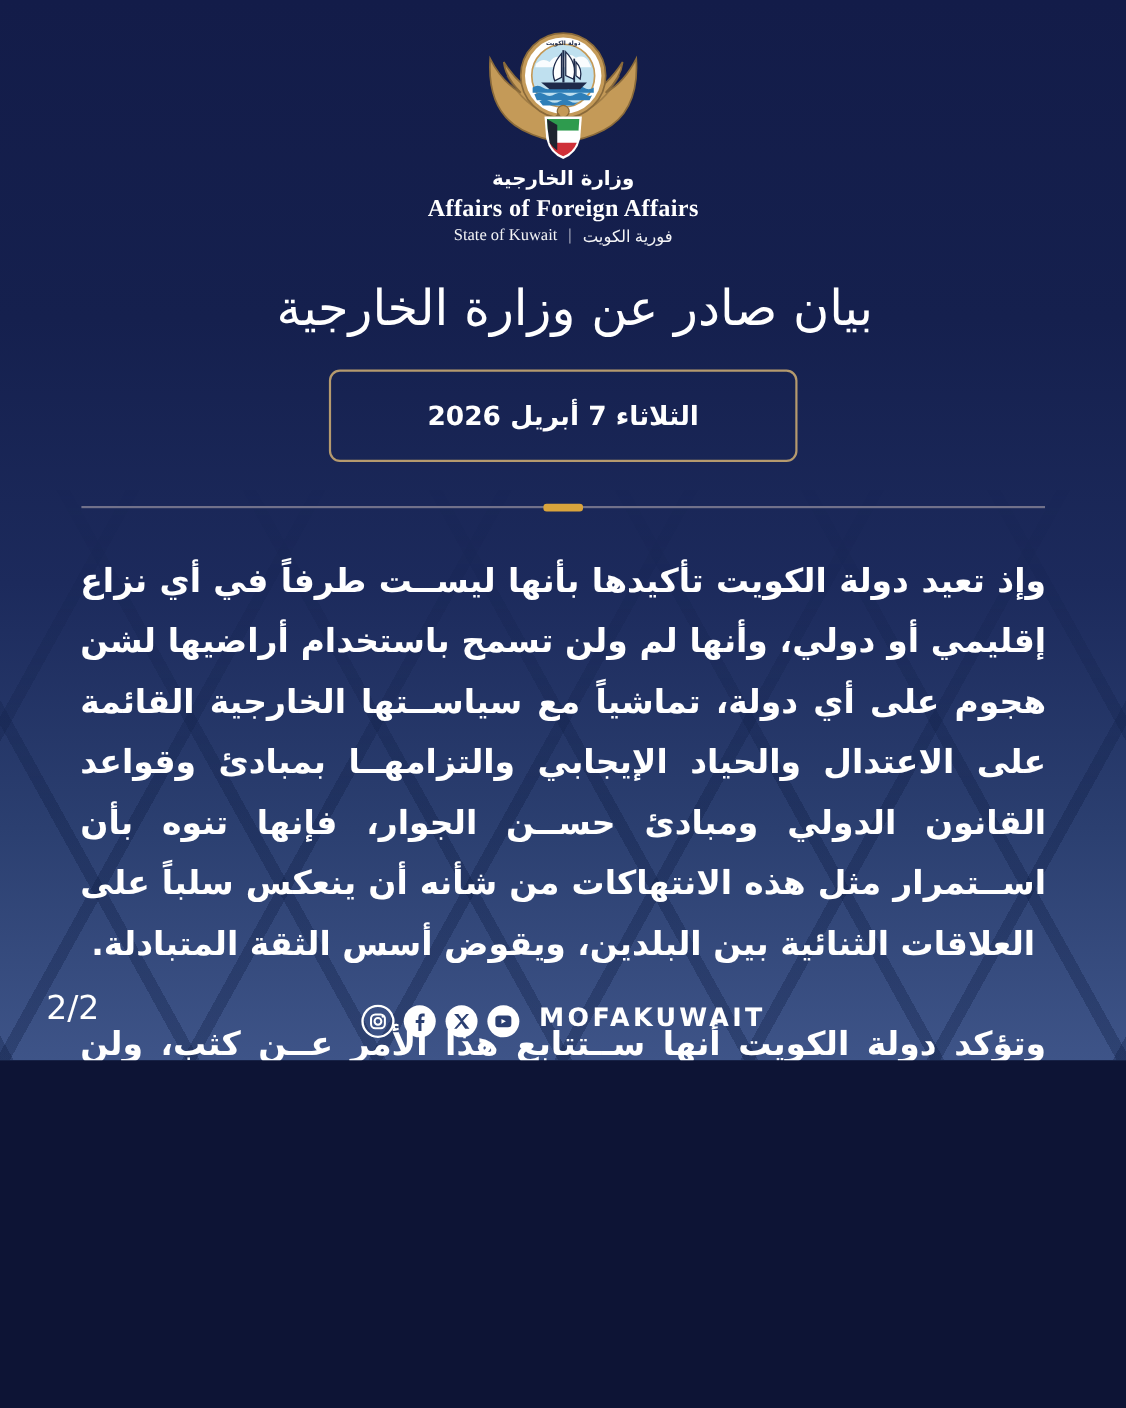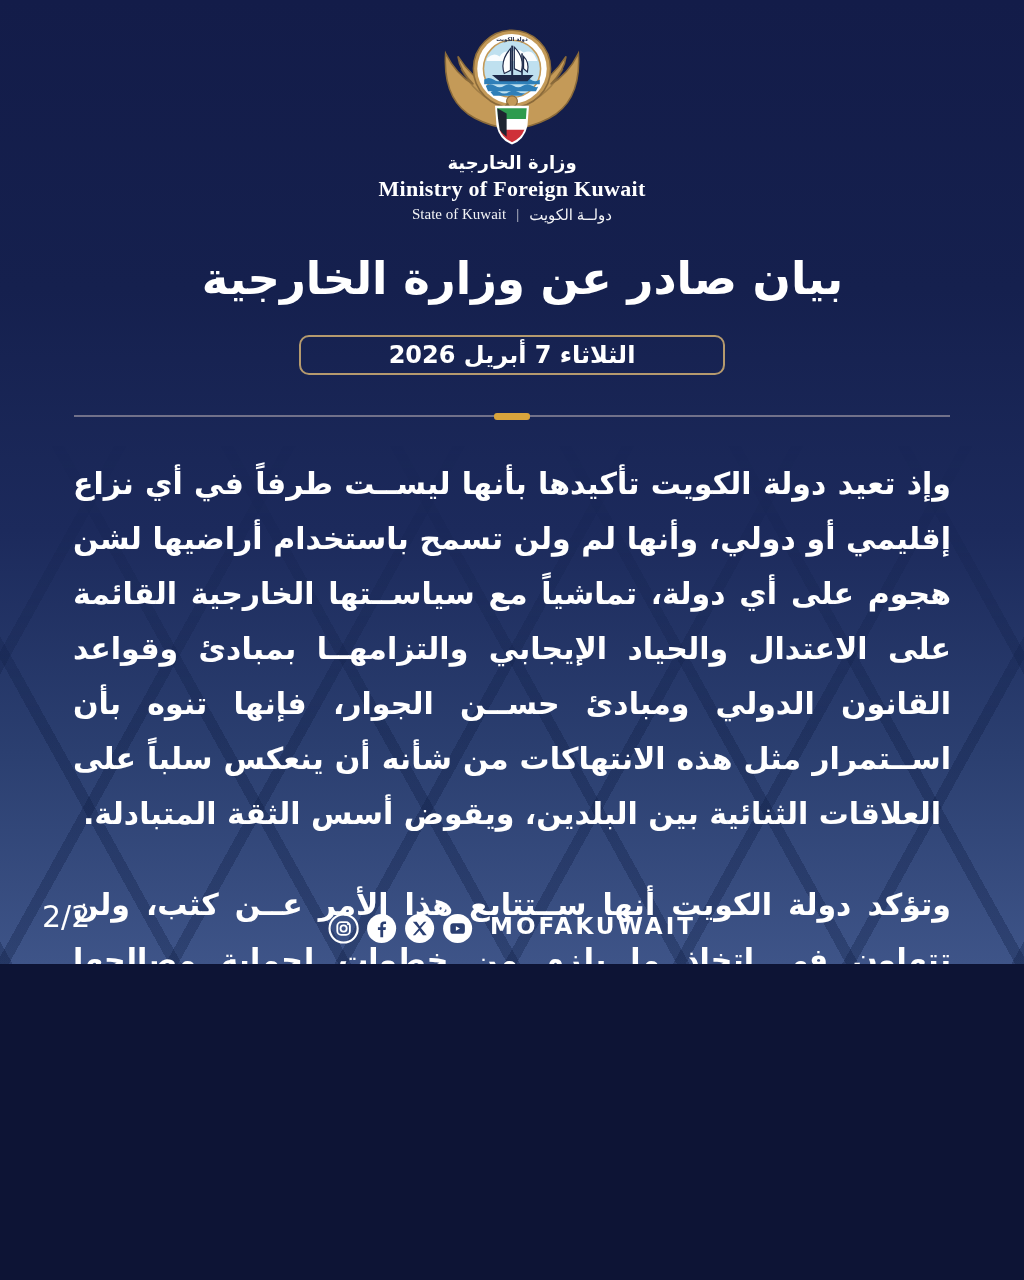--- a/index.html
+++ b/index.html
@@ -25,25 +25,25 @@
 
   
   .emblem{margin-top:24px;width:160px;height:122px;}
   .wordmark{display:flex;flex-direction:column;align-items:center;margin-top:6px;}
   .ministry-ar{font-size:18px;font-weight:bold;letter-spacing:.5px;}
   .ministry-en{font-family:"Liberation Serif","DejaVu Serif",serif;font-weight:bold;font-size:22px;margin-top:3px;letter-spacing:.3px;}
   .state-line{font-family:"Liberation Serif","DejaVu Serif",serif;font-size:15px;margin-top:4px;display:flex;gap:10px;align-items:flex-start;opacity:.95;}
   .state-line .sep{opacity:.8;}
 
   
-  .stmt-title{margin-top:28px;font-size:45px;font-weight:bold;letter-spacing:.5px;direction:rtl;margin-left:21px;}
+  .stmt-title{margin-top:28px;font-size:45px;font-weight:normal;letter-spacing:.5px;direction:rtl;margin-left:21px;}
   .date-box{
     margin-top:30px;
     border:2px solid #b59a6e;border-radius:10px;
-    padding:4px 88px;
+    padding:26px 88px;
     font-size:24px;font-weight:bold;direction:rtl;
   }
   .divider{position:relative;width:876px;height:7px;margin-top:38px;}
   .divider .line{position:absolute;top:2px;left:0;width:100%;height:2px;background:#71718a;}
   .divider .pill{position:absolute;top:0;left:50%;transform:translateX(-50%);width:36px;height:7px;border-radius:3px;background:#d9a43c;}
 
   
   .body-text{width:878px;margin-top:36px;direction:rtl;}
   .body-text p{
     margin:0 0 36px 0;
@@ -110,25 +110,25 @@
           <path d="M81,109 L119,109 L118,123 L82,123 Z" fill="#2e9b4e"></path>
           <path d="M82,123 L118,123 L116,137 L84,137 Z" fill="#ffffff"></path>
           <path d="M84,137 L116,137 Q112,148 100,153 Q88,148 84,137 Z" fill="#cf3038"></path>
           <path d="M81,109 L93,116 L93,146 Q87,142 84,137 L82,123 Z" fill="#1e2430"></path>
         </g>
       </g>
     </svg>
 
     <div class="wordmark">
       <div class="ministry-ar">وزارة الخارجية</div>
-      <div class="ministry-en">Ministry of Foreign Kuwait</div>
+      <div class="ministry-en">Affairs of Foreign Affairs</div>
       <div class="state-line">
         <span>State of Kuwait</span>
         <span class="sep">|</span>
-        <span>دولــة الكويت</span>
+        <span>فورية الكويت</span>
       </div>
     </div>
 
     <div class="stmt-title">بيان صادر عن وزارة الخارجية</div>
     <div class="date-box">الثلاثاء 7 أبريل 2026</div>
 
     <div class="divider">
       <div class="line"></div>
       <div class="pill"></div>
     </div>

